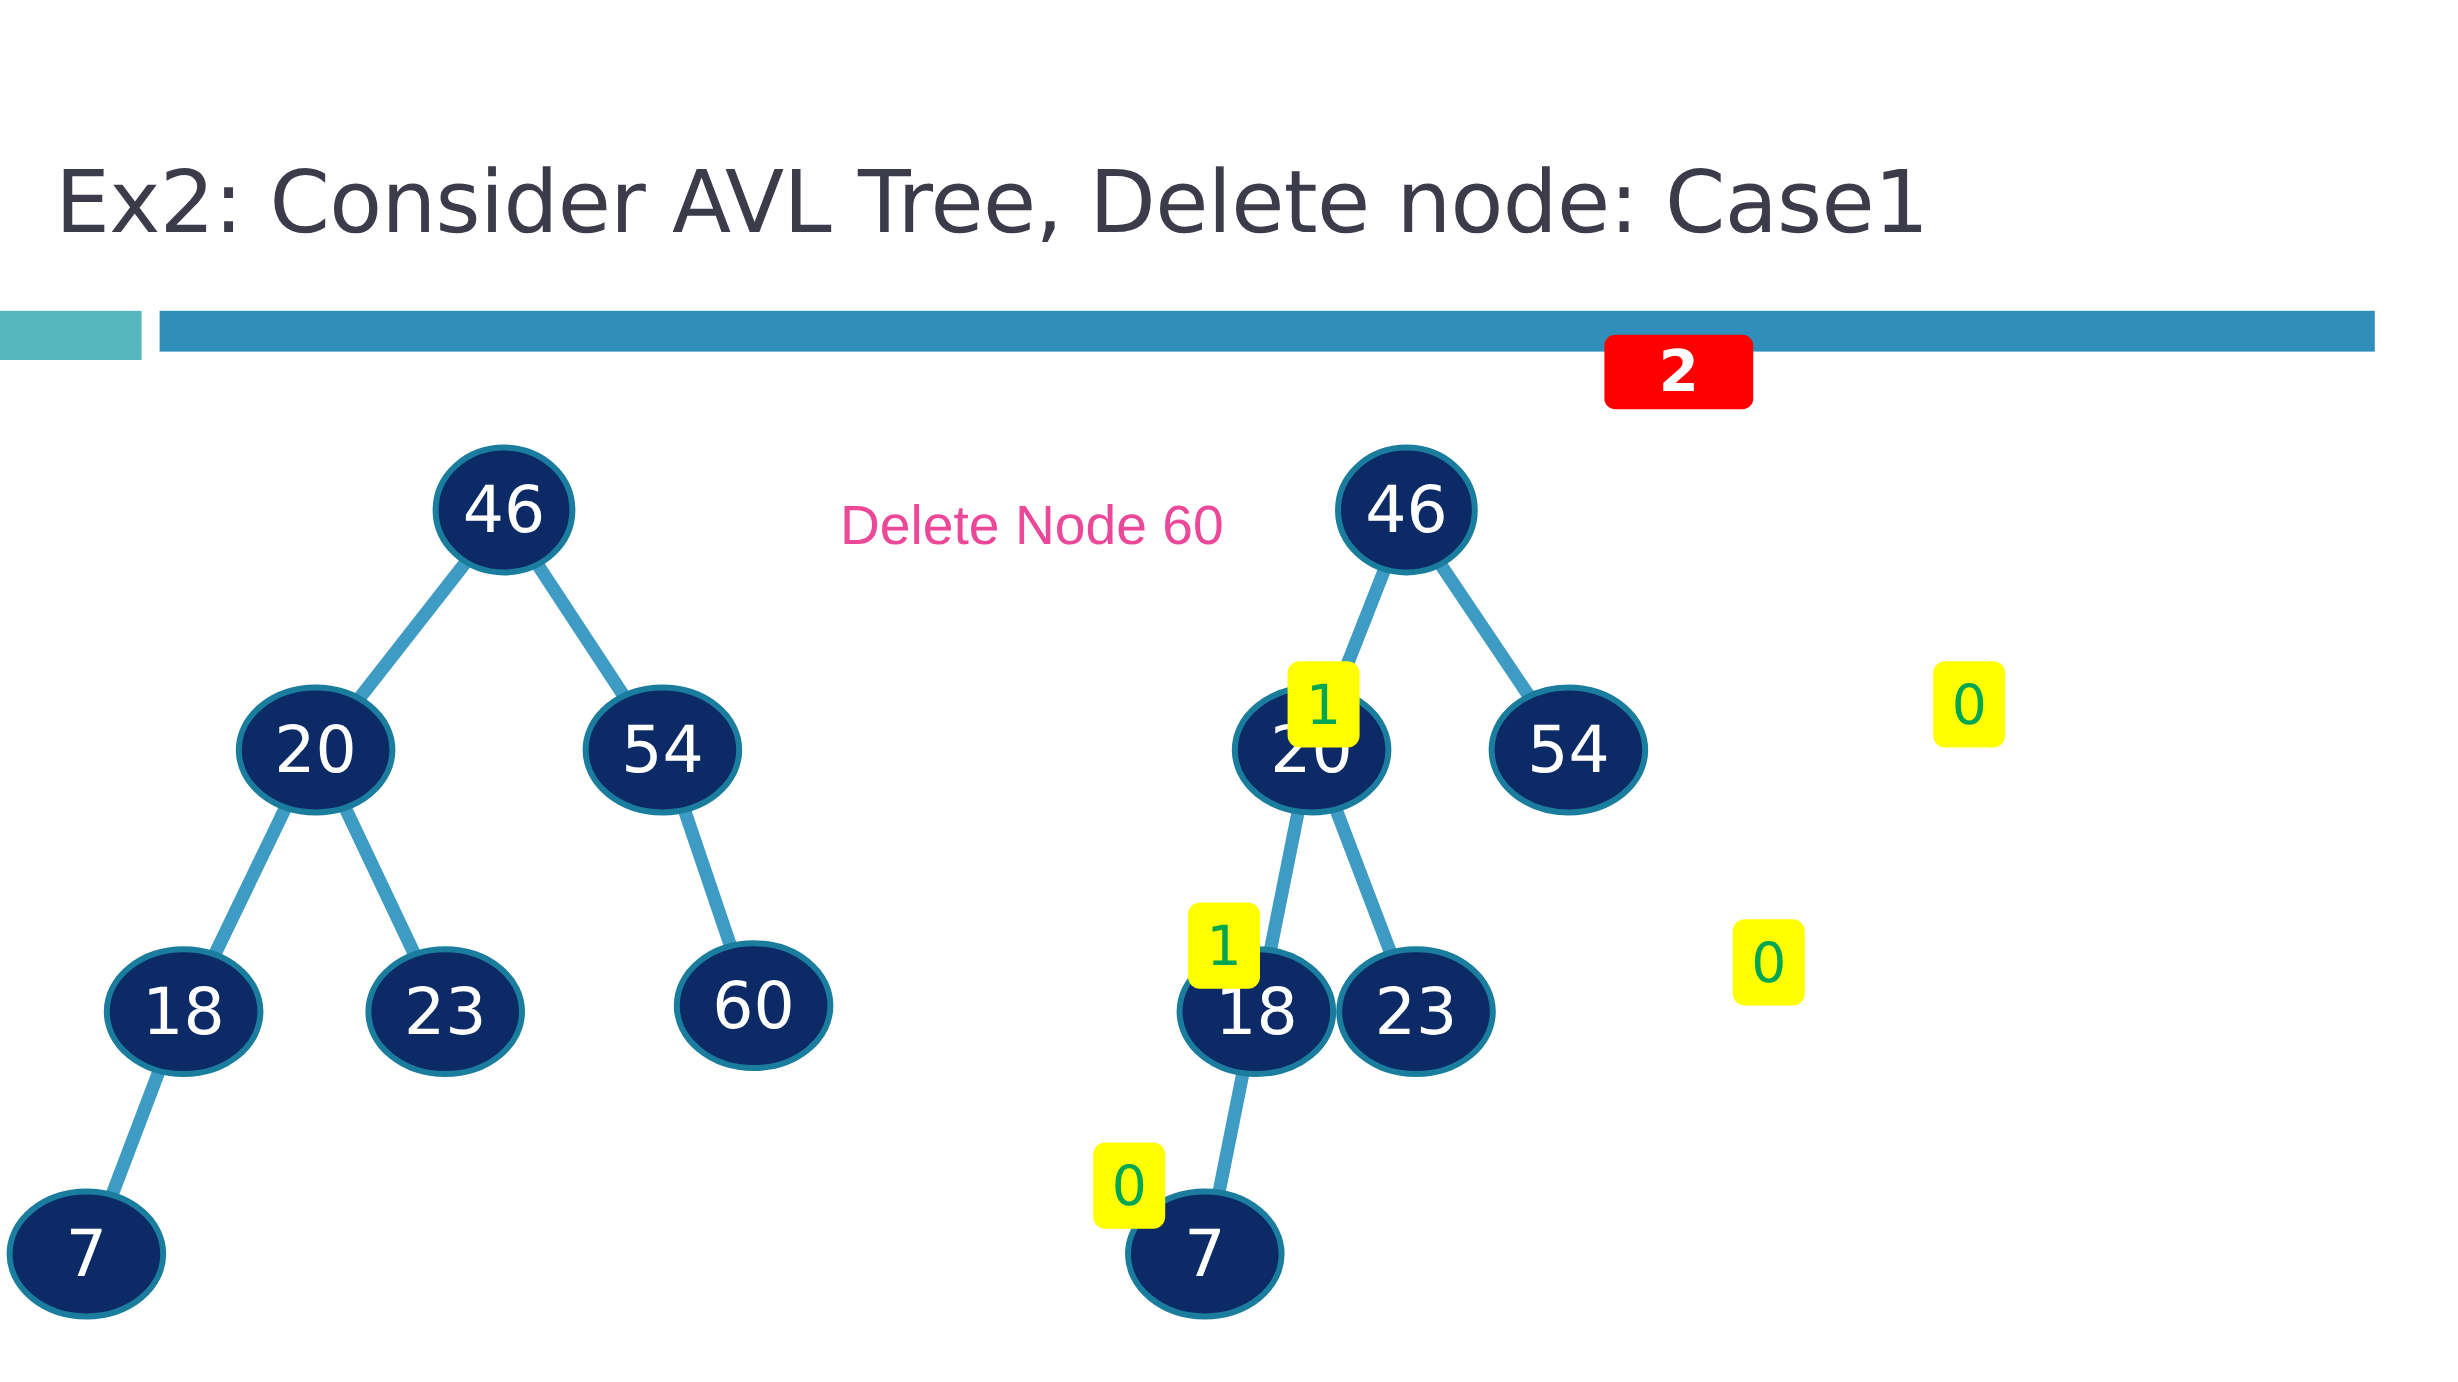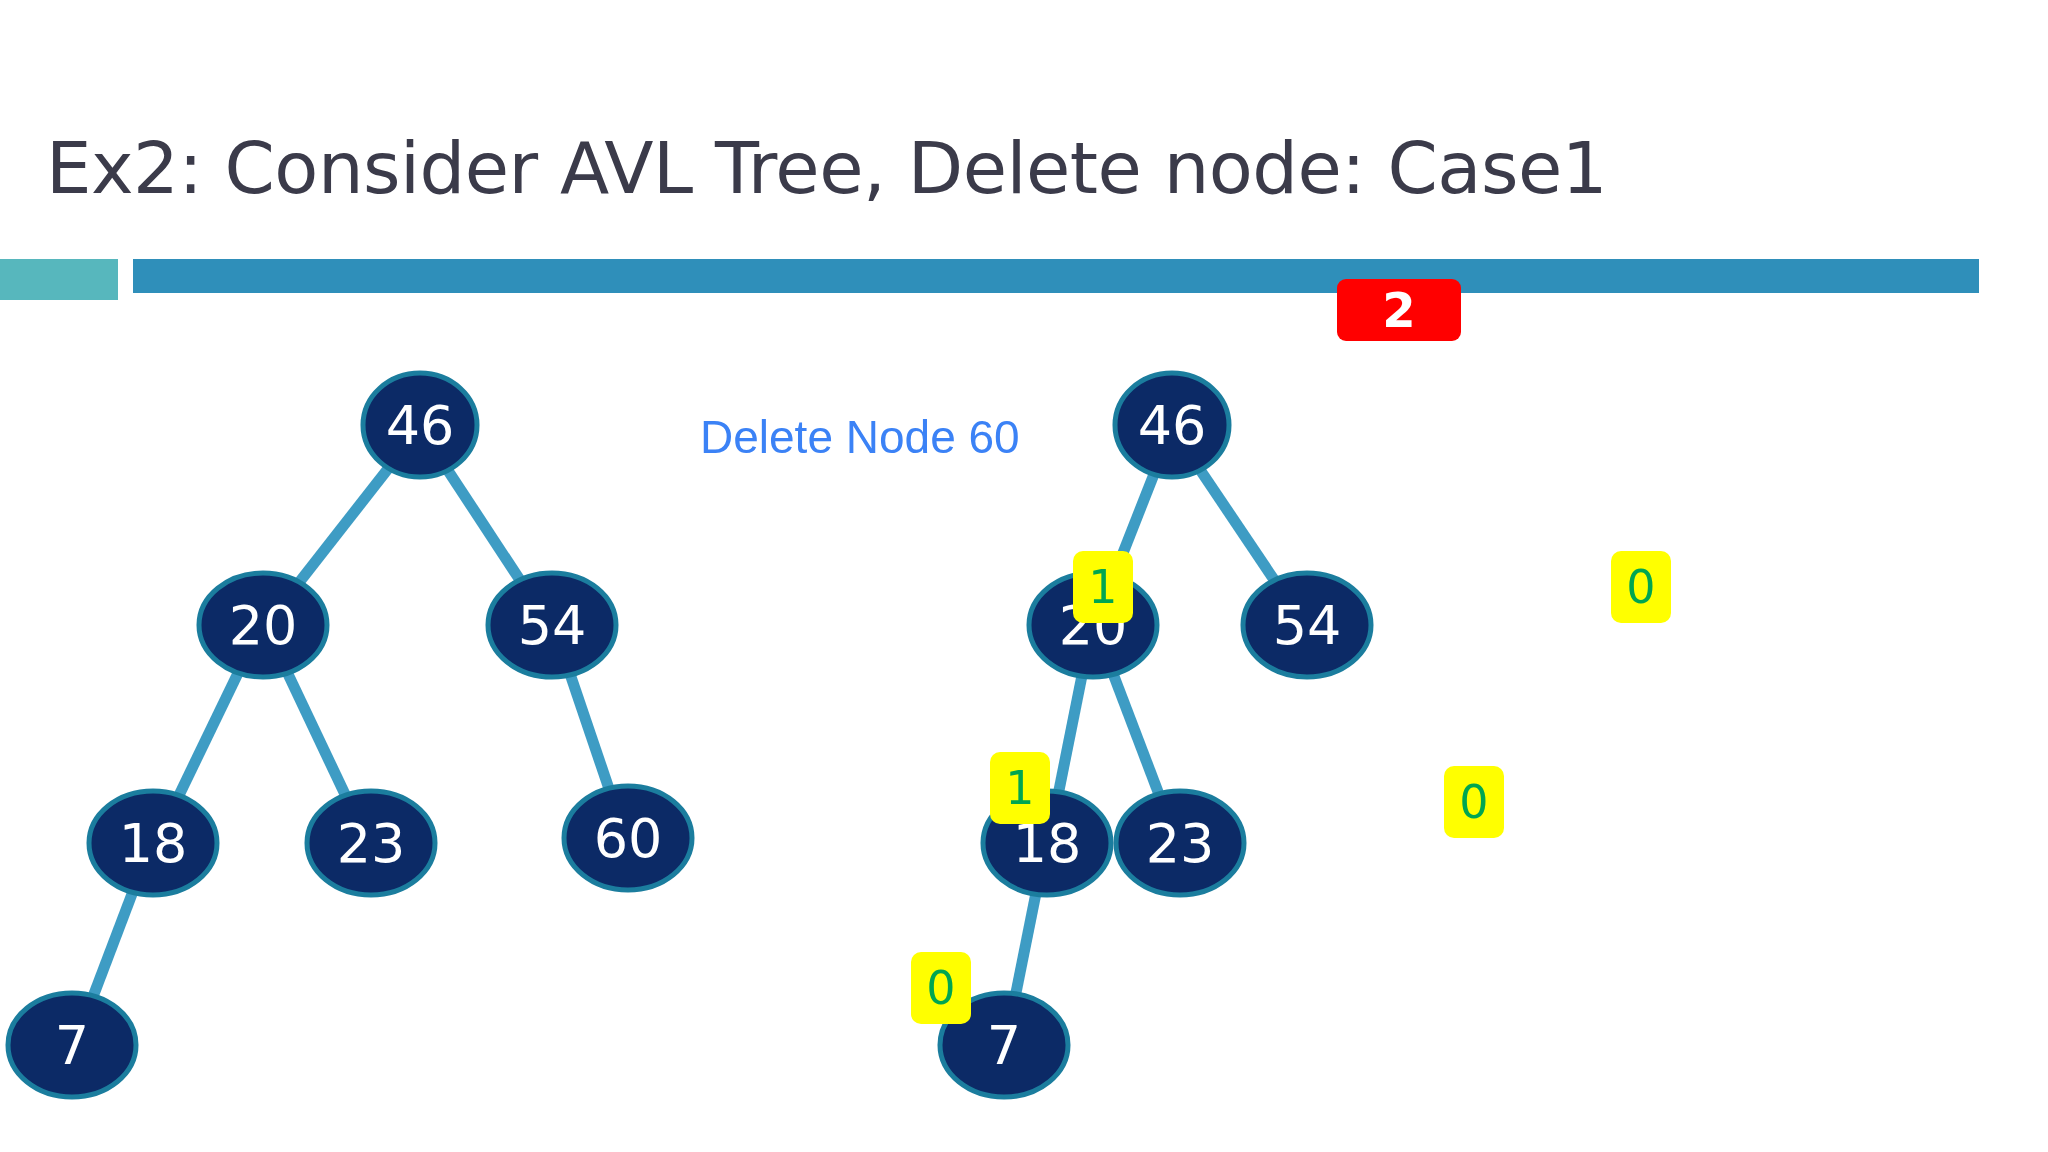--- a/index.html
+++ b/index.html
@@ -55,21 +55,21 @@
     left: 0;
     top: 0;
     width: 2048px;
     height: 1152px;
   }
 
   
   .annot {
     position: absolute;
     font-family: "Liberation Sans", sans-serif;
-    color: #3b82f6;
+    color: #ec4899;
     white-space: nowrap;
   }
   #delete-note {
     left: 700px;
     top: 410px;
     font-size: 46px;
     font-weight: 400;
   }
   #rotation-note {
     left: 1562px;

